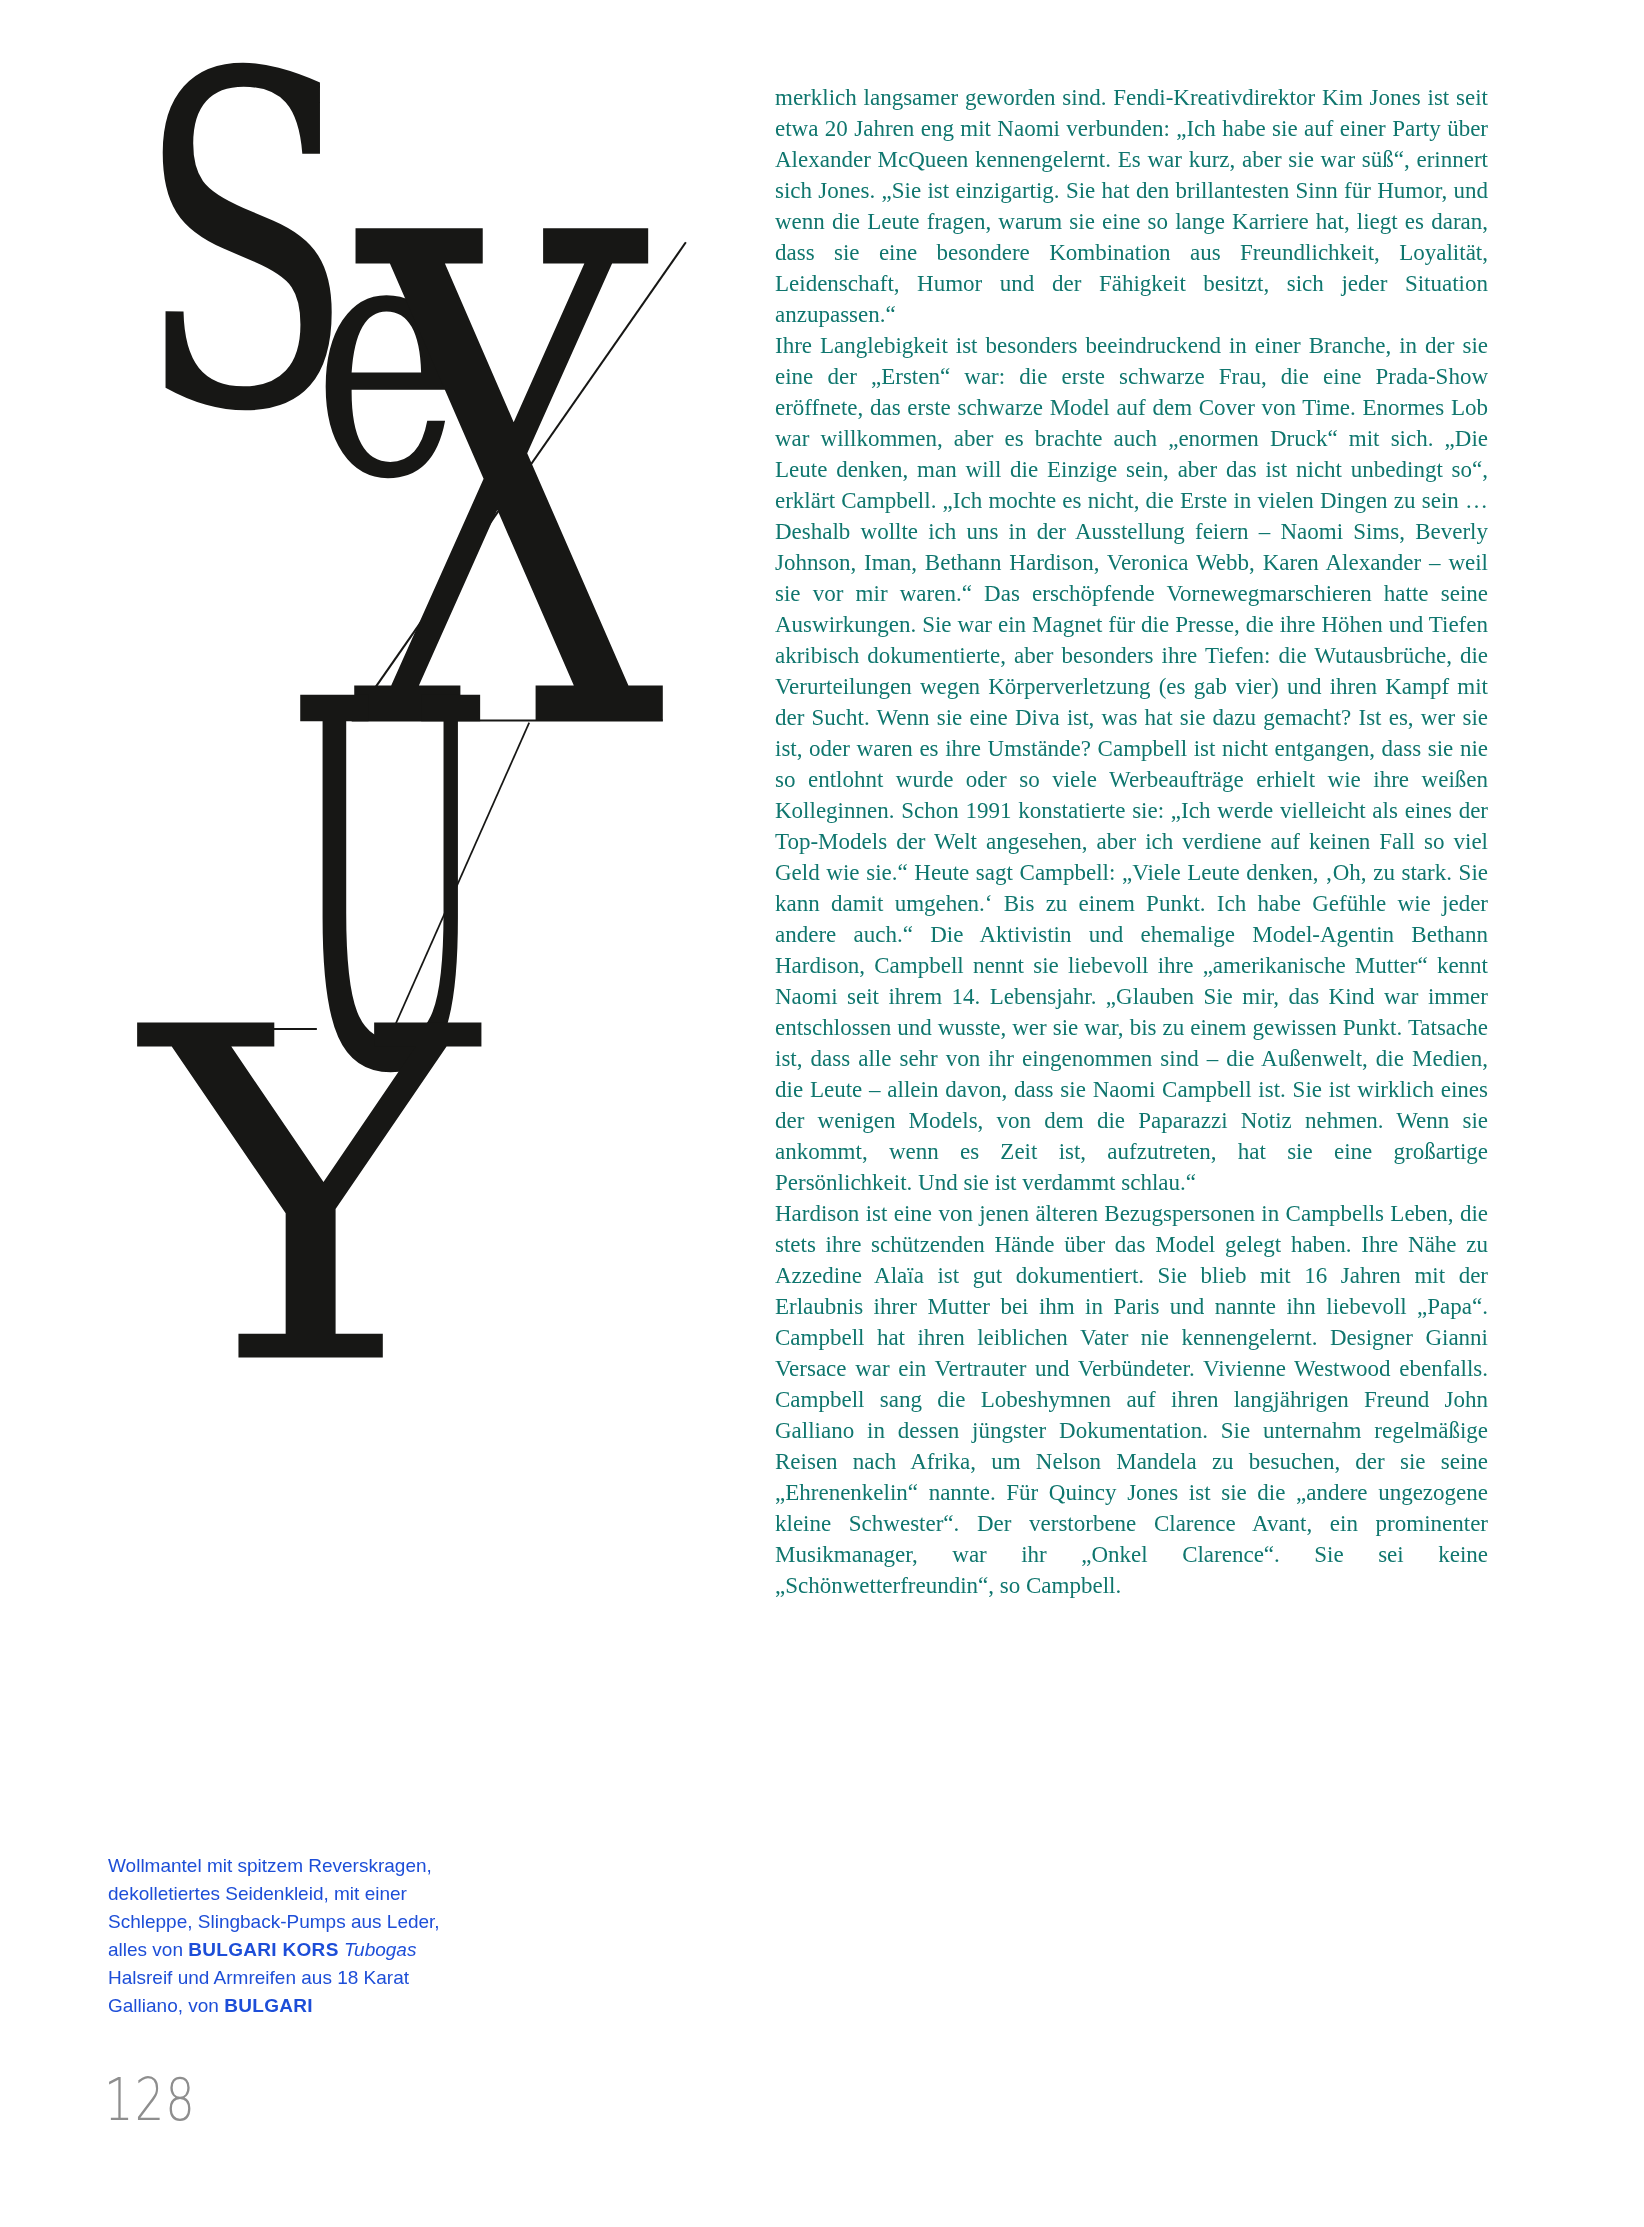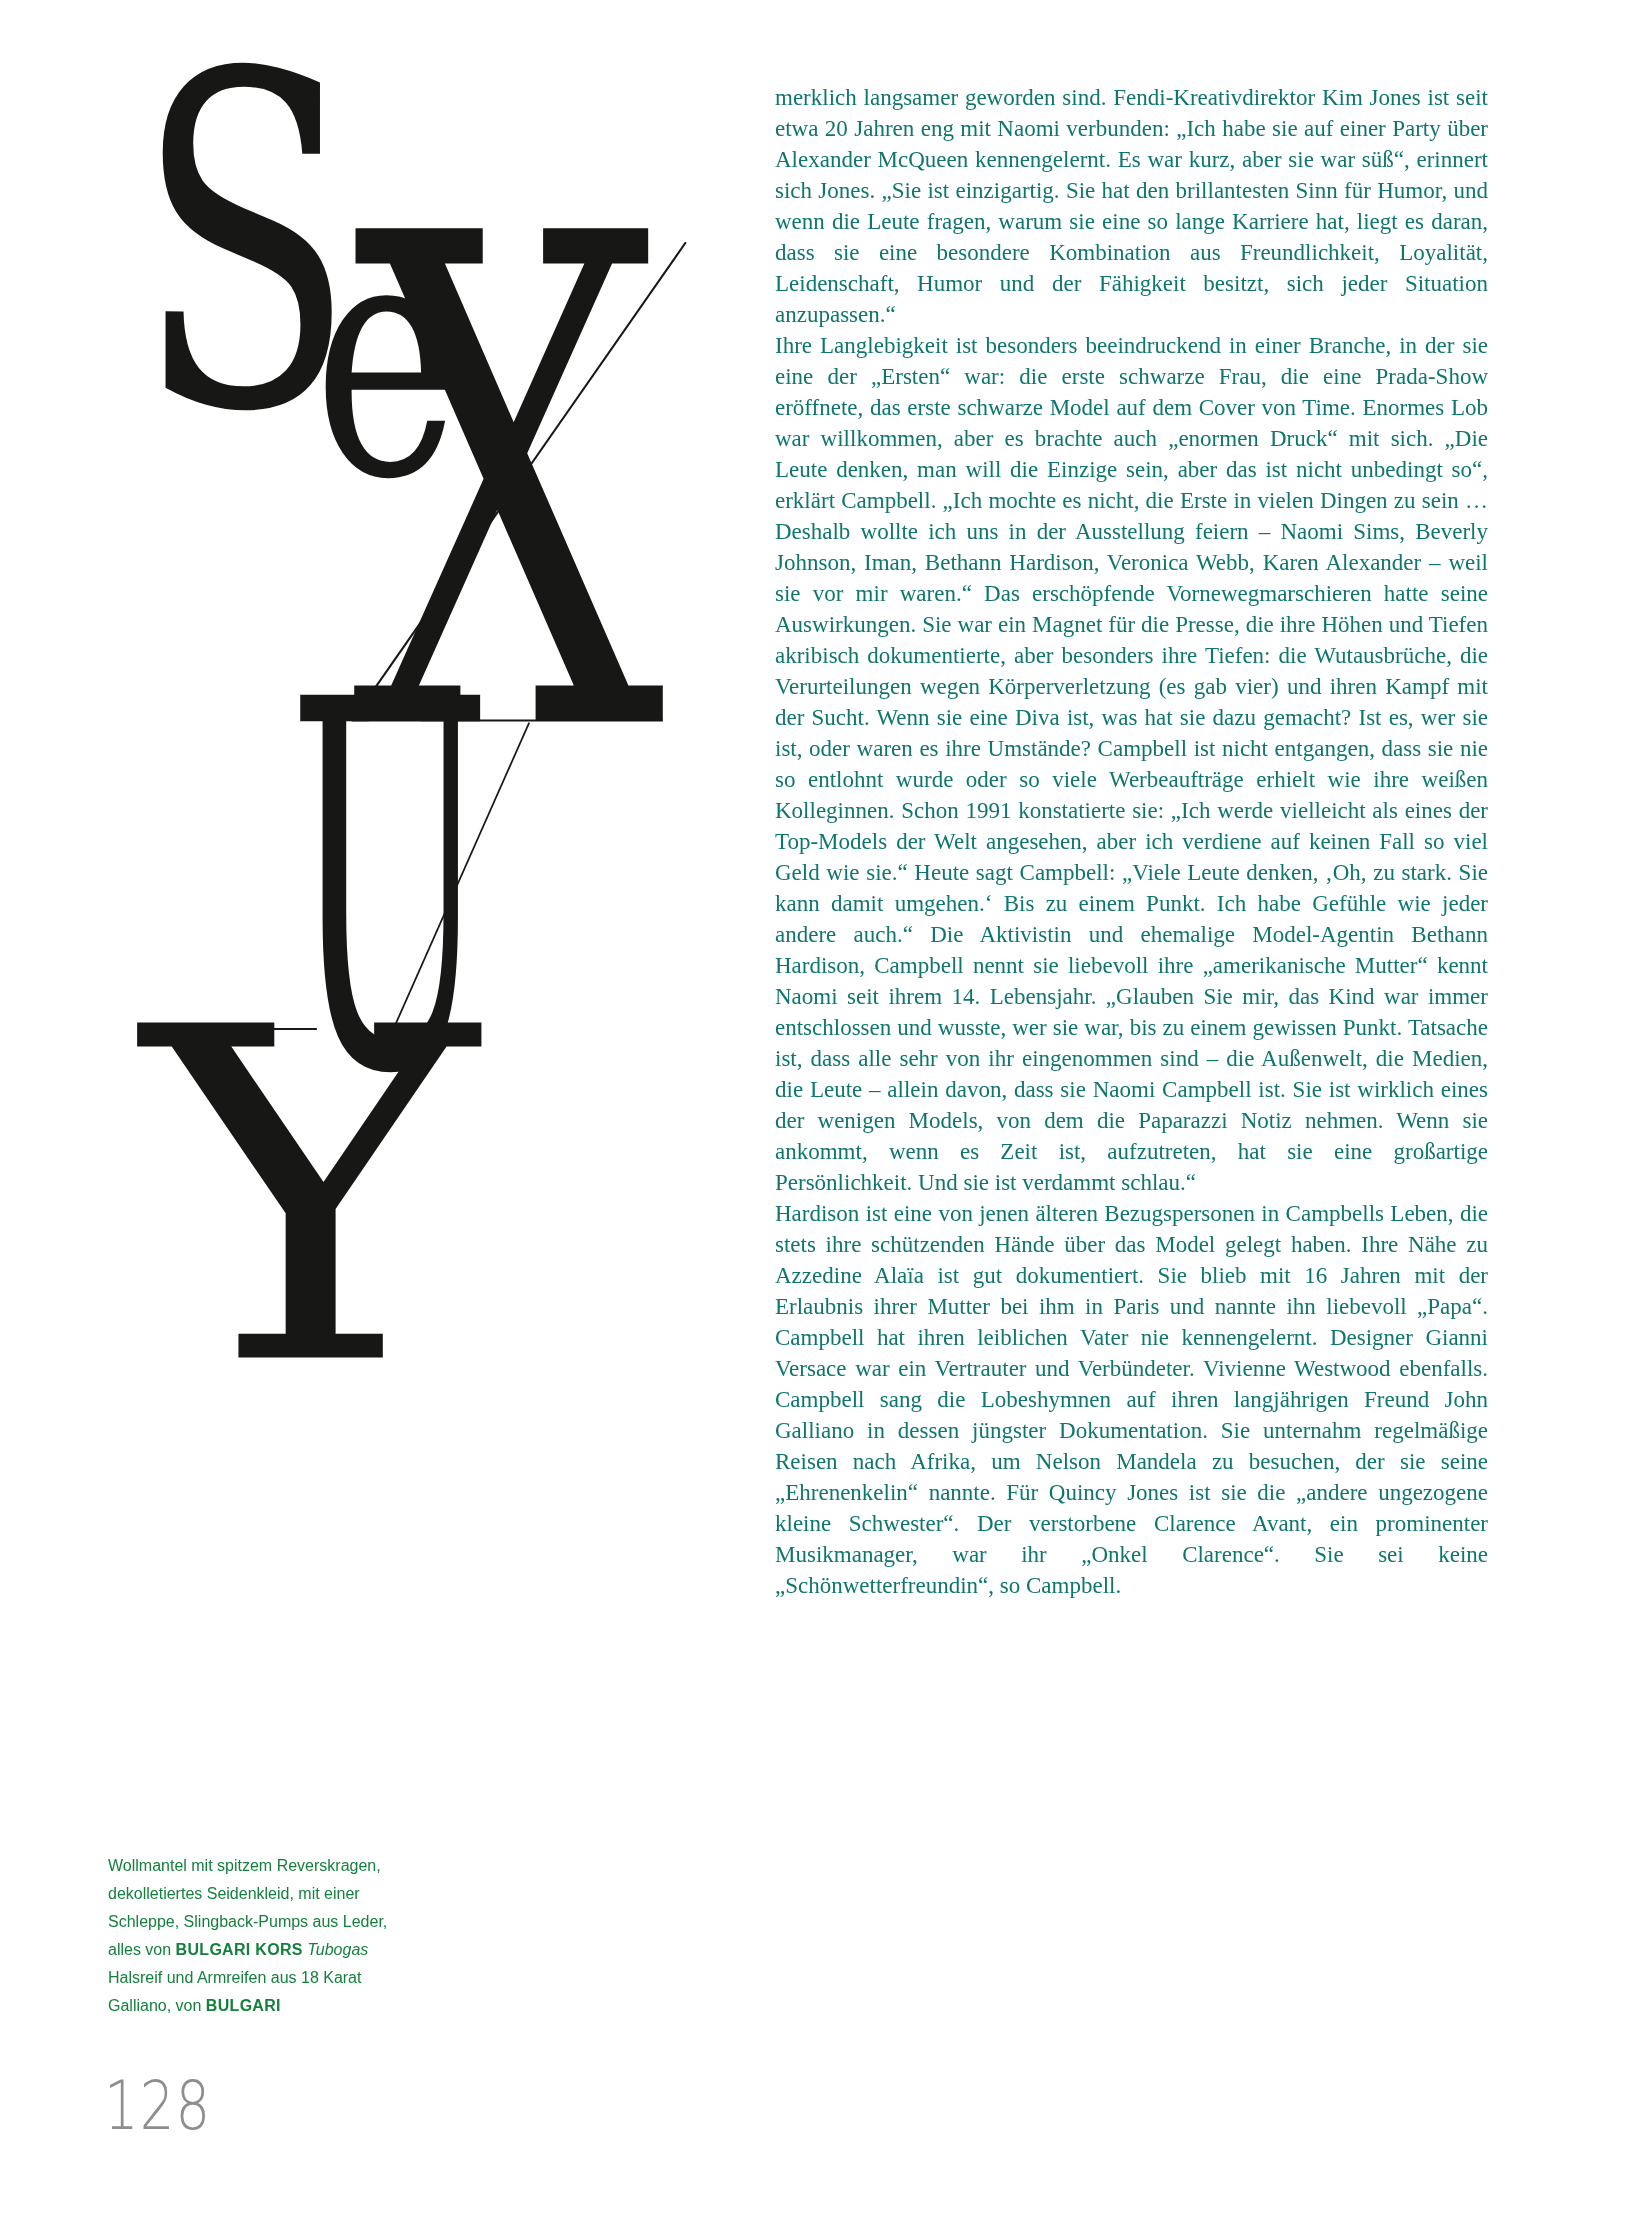--- a/index.html
+++ b/index.html
@@ -43,40 +43,40 @@
   .body-column p { margin: 0; }
   .body-column p + p { }
 
   
   .caption {
     position: absolute;
     left: 108px;
     top: 1852px;
     width: 418px;
     font-family: "Liberation Sans", "DejaVu Sans", sans-serif;
-    font-size: 16px;
+    font-size: 19px;
     line-height: 28px;
-    color: #15803d;
+    color: #1d4ed8;
   }
   .caption .brand {
     font-weight: 700;
     letter-spacing: 0.3px;
   }
   .caption .model-name {
     font-style: italic;
   }
 
   
   .folio {
     position: absolute;
     left: 104px;
     top: 2066px;
     font-family: "DejaVu Sans", "Liberation Sans", sans-serif;
     font-weight: 200;
-    font-size: 68px;
+    font-size: 58px;
     color: #8e8e8e;
   }
   .folio .condense {
     display: inline-block;
     transform: scaleX(0.8);
     transform-origin: left center;
     letter-spacing: 1.4px;
   }
 </style>
 </head>

